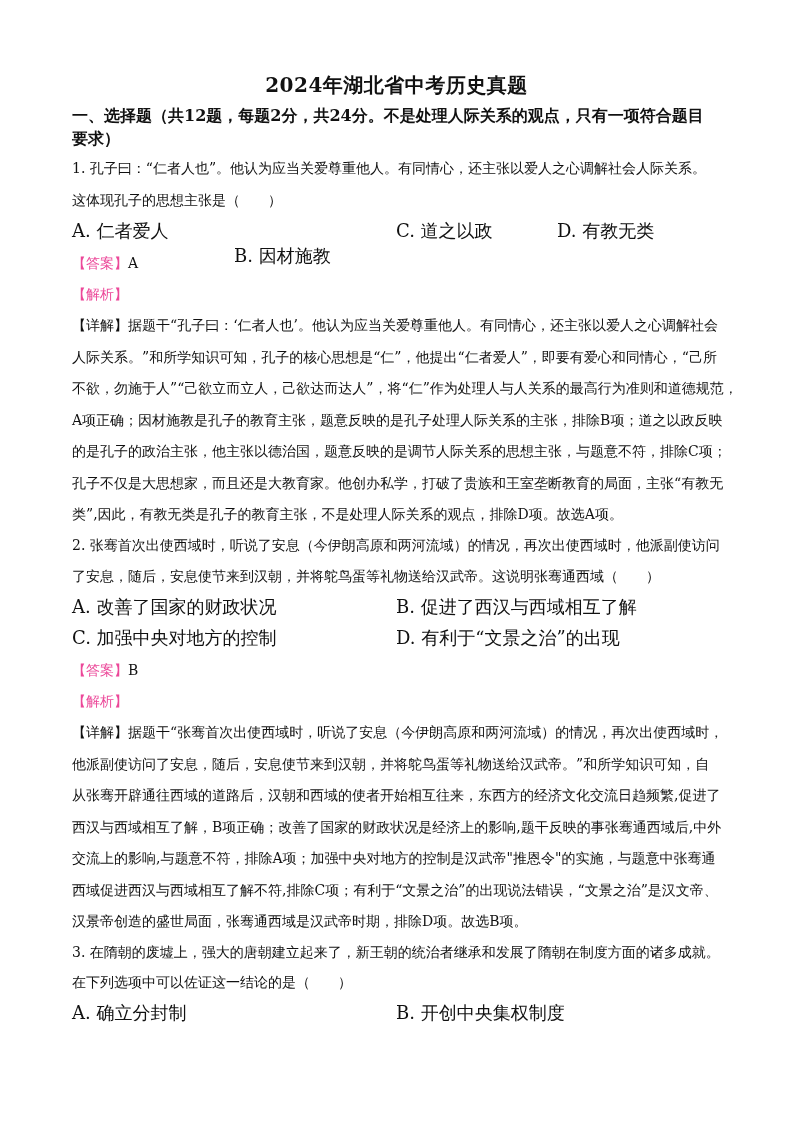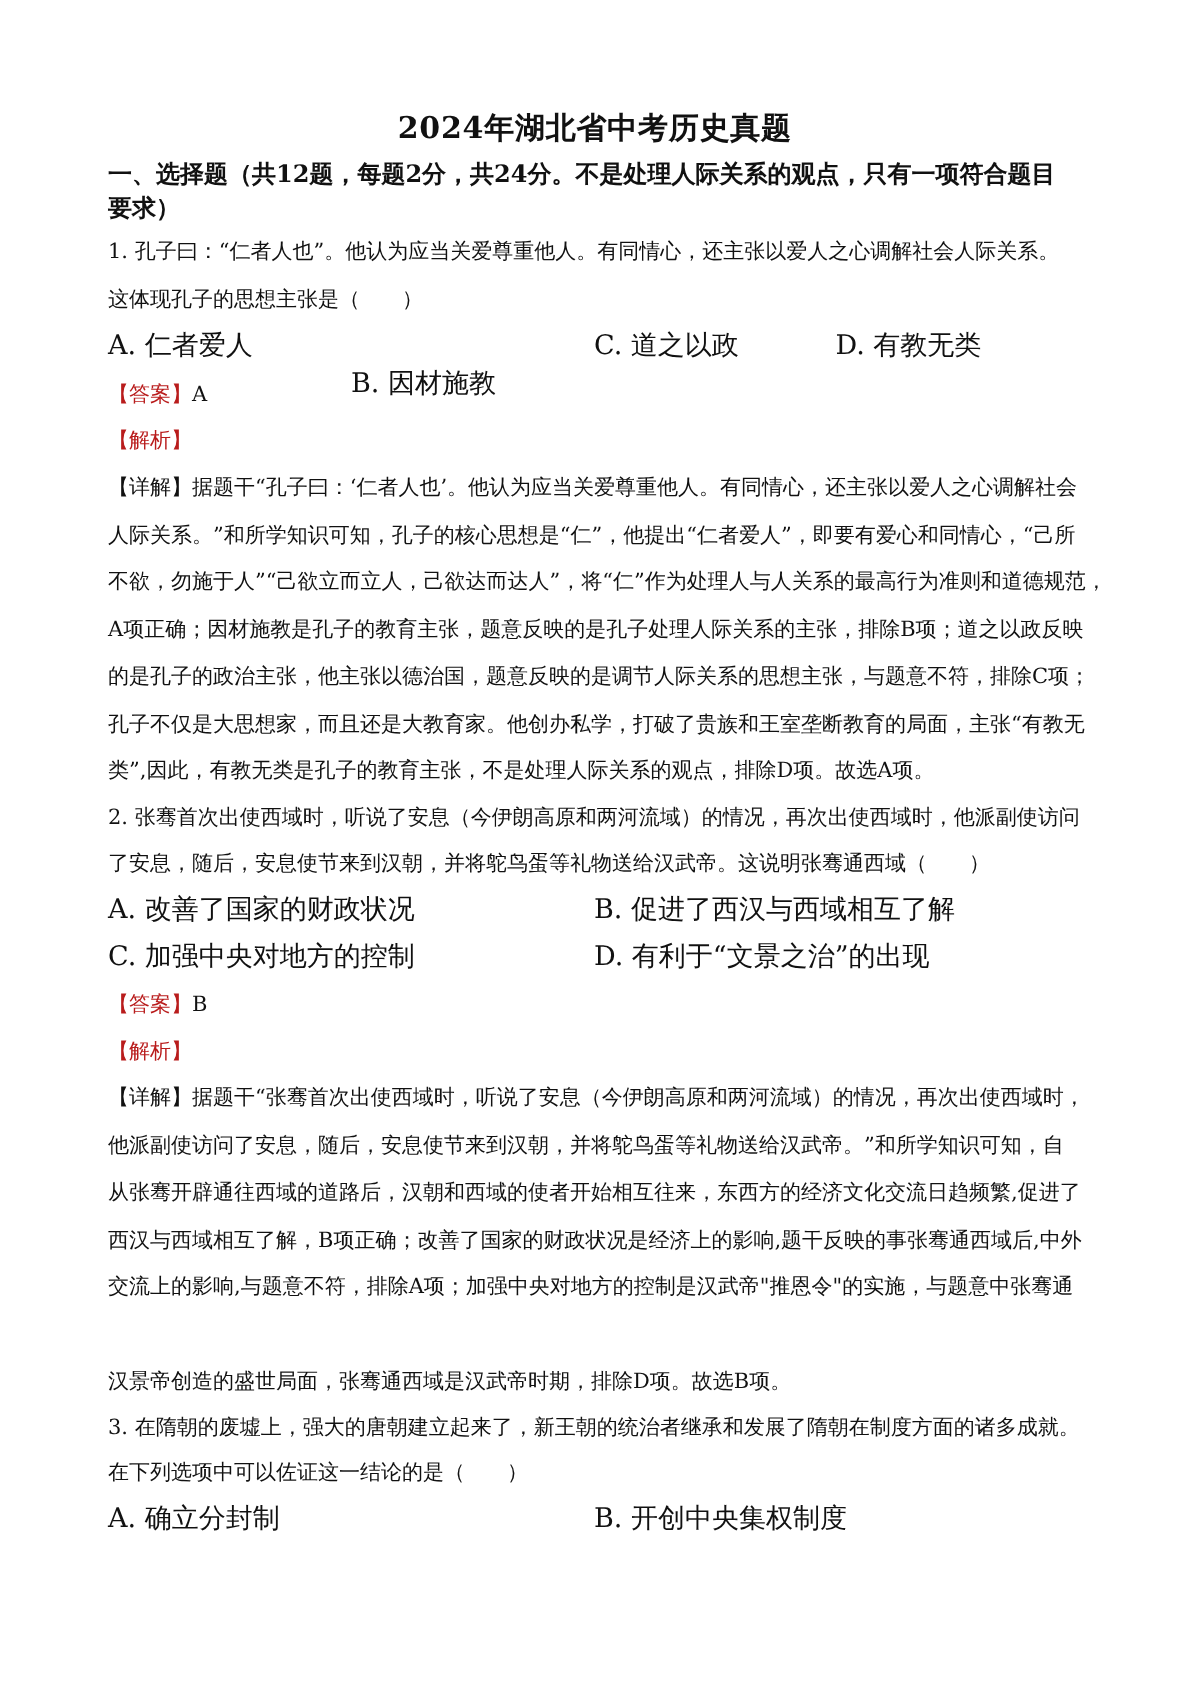--- a/index.html
+++ b/index.html
@@ -3,21 +3,21 @@
   <meta charset="utf-8">
   <style>
     html, body { margin: 0; padding: 0; background: #ffffff; }
     body { width: 793px; height: 1122px; position: relative; overflow: hidden;
       font-family: "DejaVu Serif", "Liberation Serif", serif; color: #111; }
     .page { position: absolute; left: 0; top: 0; width: 793px; height: 1090px; }
     .title { position: absolute; top: 72px; left: 0; width: 793px; text-align: center;
       font-family: "DejaVu Serif", serif; font-weight: bold; font-size: 20px; letter-spacing: 0.5px; }
     .line { position: absolute; left: 72px; font-size: 14px; white-space: nowrap; line-height: 20px; }
     .section { font-weight: bold; font-size: 16px; }
-    .blue { color: #b91c1c; }
+    .blue { color: #ec4899; }
     .opt { position: absolute; font-size: 18px; white-space: nowrap; line-height: 20px; }
   </style>
 </head>
 <body>
 
 <div class="page">
   <div class="title">2024年湖北省中考历史真题</div>
 
   <div class="line section" style="top:106px;">一、选择题（共12题，每题2分，共24分。不是处理人际关系的观点，只有一项符合题目</div>
   <div class="line section" style="top:129px;">要求）</div>
@@ -44,19 +44,20 @@
   <div class="opt" style="top:597px;left:396px;">B. 促进了西汉与西域相互了解</div>
   <div class="opt" style="top:628px;left:72px;">C. 加强中央对地方的控制</div>
   <div class="opt" style="top:628px;left:396px;">D. 有利于“文景之治”的出现</div>
   <div class="line" style="top:660px;"><span class="blue">【答案】</span><span>B</span></div>
   <div class="line blue" style="top:691px;">【解析】</div>
   <div class="line" style="top:722px;"><span>【详解】</span><span>据题干“张骞首次出使西域时，听说了安息（今伊朗高原和两河流域）的情况，再次出使西域时，</span></div>
   <div class="line" style="top:754px;">他派副使访问了安息，随后，安息使节来到汉朝，并将鸵鸟蛋等礼物送给汉武帝。”和所学知识可知，自</div>
   <div class="line" style="top:785px;">从张骞开辟通往西域的道路后，汉朝和西域的使者开始相互往来，东西方的经济文化交流日趋频繁,促进了</div>
   <div class="line" style="top:817px;">西汉与西域相互了解，B项正确；改善了国家的财政状况是经济上的影响,题干反映的事张骞通西域后,中外</div>
   <div class="line" style="top:848px;">交流上的影响,与题意不符，排除A项；加强中央对地方的控制是汉武帝"推恩令"的实施，与题意中张骞通</div>
+  <div class="line" style="top:880px;">西域促进西汉与西域相互了解不符,排除C项；有利于“文景之治”的出现说法错误，“文景之治”是汉文帝、</div>
   <div class="line" style="top:911px;">汉景帝创造的盛世局面，张骞通西域是汉武帝时期，排除D项。故选B项。</div>
 
   <div class="line" style="top:942px;">3. 在隋朝的废墟上，强大的唐朝建立起来了，新王朝的统治者继承和发展了隋朝在制度方面的诸多成就。</div>
   <div class="line" style="top:972px;">在下列选项中可以佐证这一结论的是（　　）</div>
   <div class="opt" style="top:1003px;left:72px;">A. 确立分封制</div>
   <div class="opt" style="top:1003px;left:396px;">B. 开创中央集权制度</div>
 </div>
 
 </body></html>

